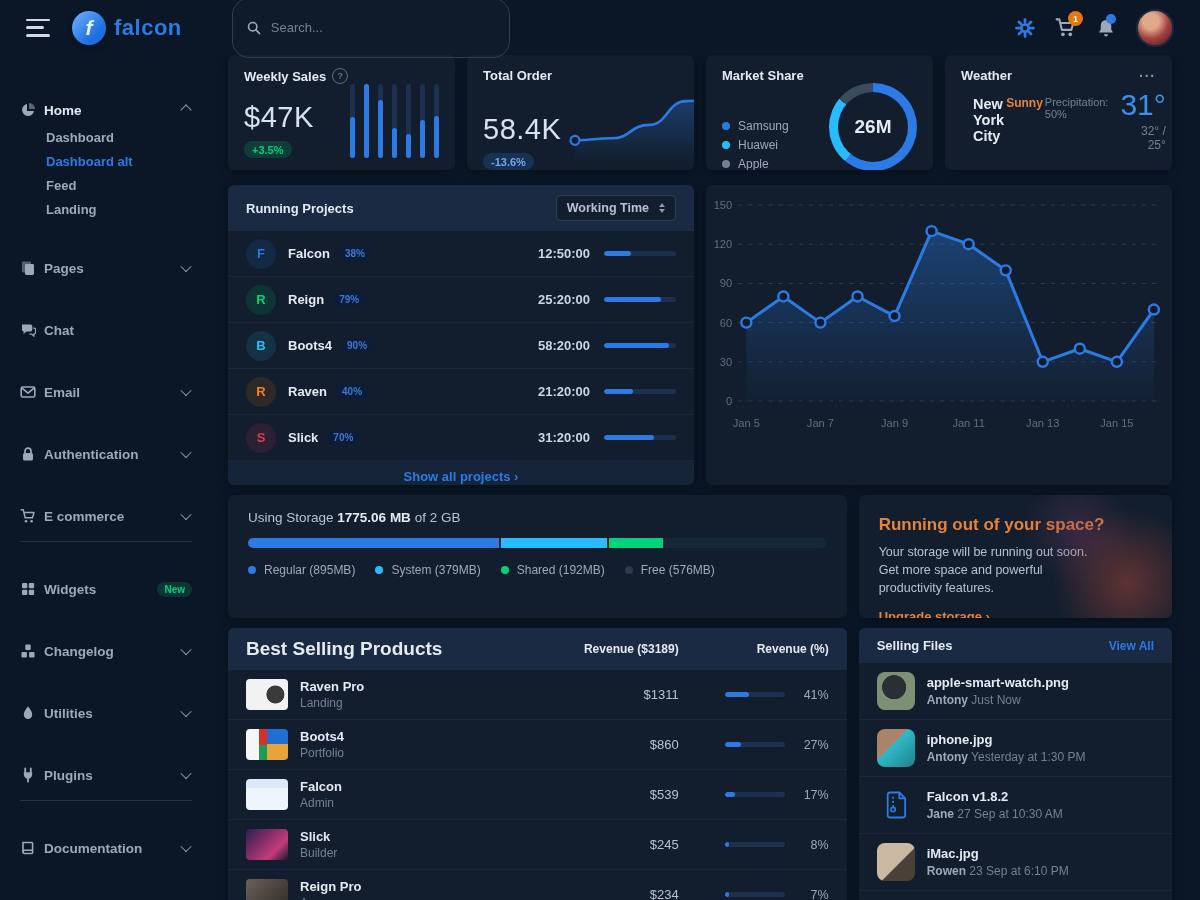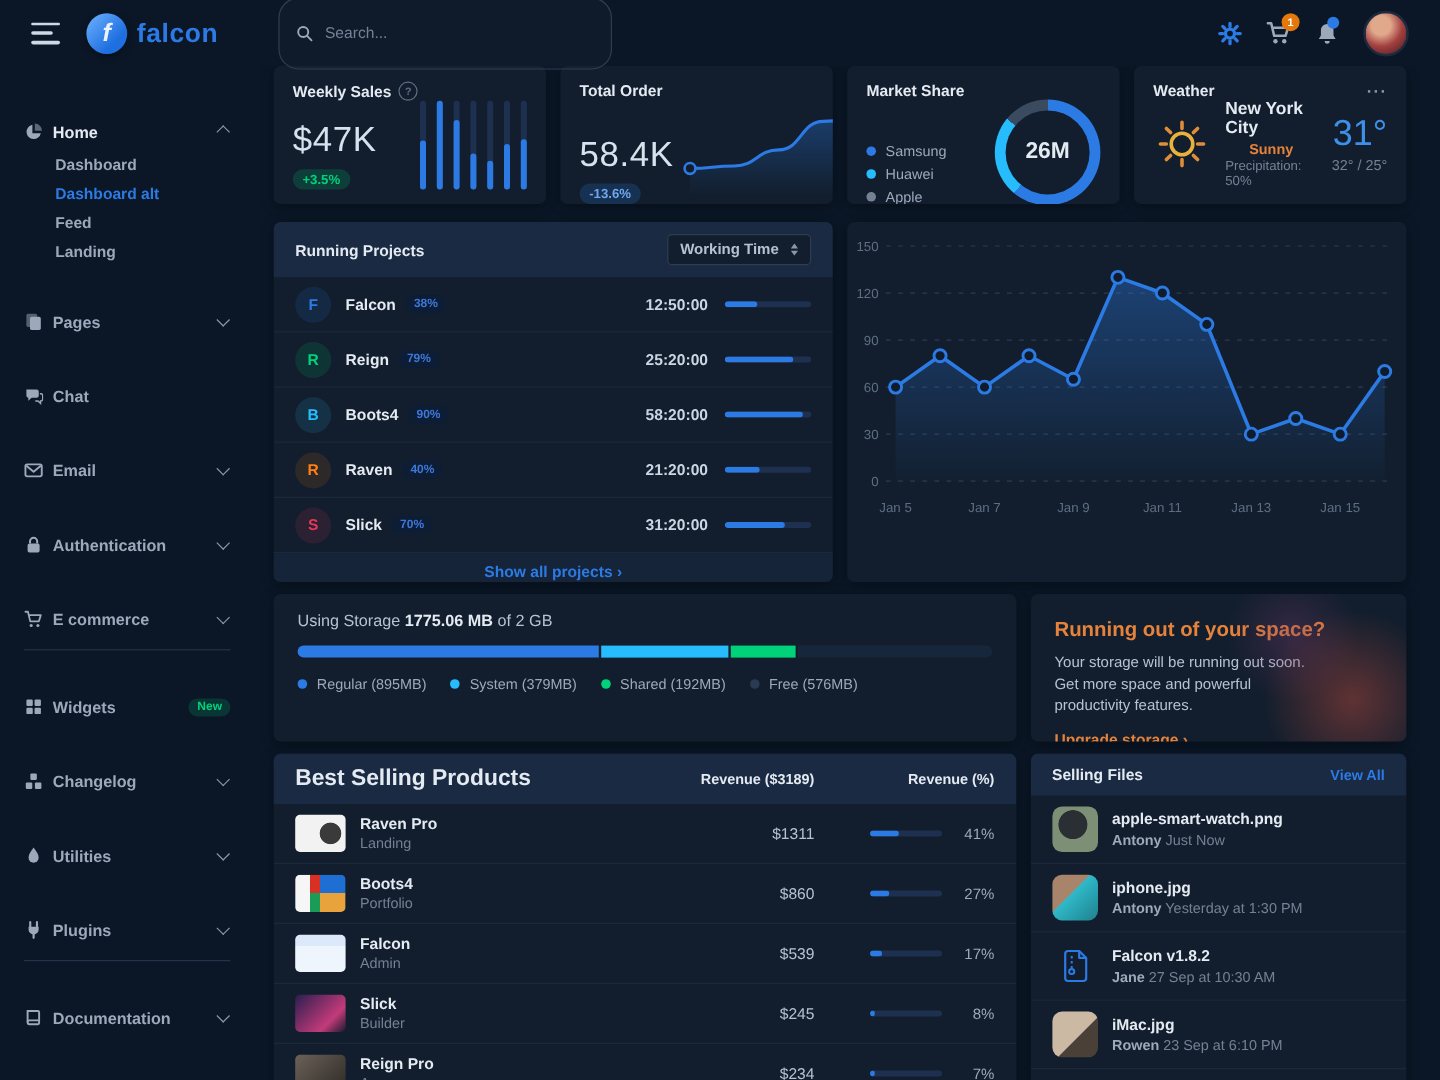--- a/index.html
+++ b/index.html
@@ -69,21 +69,21 @@
   .bar-track{width:5px;height:100%;background:#1e3050;border-radius:3px;position:relative;}
   .bar-fill{position:absolute;bottom:0;left:0;right:0;background:#2c7be5;border-radius:3px;}
   
   .ms-legend{display:flex;flex-direction:column;gap:5px;margin-top:8px;}
   .legend-item{display:flex;align-items:center;gap:8px;color:#9da9bb;font-size:12px;}
   .dot{width:8px;height:8px;border-radius:50%;flex:none;}
   .donut{width:88px;height:88px;border-radius:50%;position:relative;flex:none;align-self:center;}
   .donut-hole{position:absolute;inset:9px;border-radius:50%;background:#121e2d;display:flex;align-items:center;justify-content:center;font-size:19px;font-weight:bold;color:#e4eaf2;}
   
   .weather-body{flex:1;display:flex;align-items:center;gap:12px;}
-  .weather-mid{flex:1;display:flex;flex-direction:column;gap:2px;align-items:center;}
+  .weather-mid{flex:1;display:flex;flex-direction:row;gap:2px;}
   .w-city{font-size:14.5px;font-weight:bold;color:#e4eaf2;}
   .w-cond{font-size:12px;font-weight:bold;color:#e5823b;}
   .w-precip{font-size:11px;color:#748194;}
   .weather-right{text-align:right;}
   .w-temp{font-size:30px;color:#3d8fe8;}
   .w-range{font-size:12px;color:#748194;margin-top:2px;}
   
   .select-box{display:flex;align-items:center;gap:10px;border:1px solid #2f3d53;border-radius:4px;padding:5px 10px;font-size:12.5px;font-weight:bold;color:#b6c2d2;cursor:pointer;background:#121e2d;}
   .updown{display:flex;flex-direction:column;gap:2px;}
   .updown i{display:block;width:0;height:0;border-left:3.5px solid transparent;border-right:3.5px solid transparent;}

